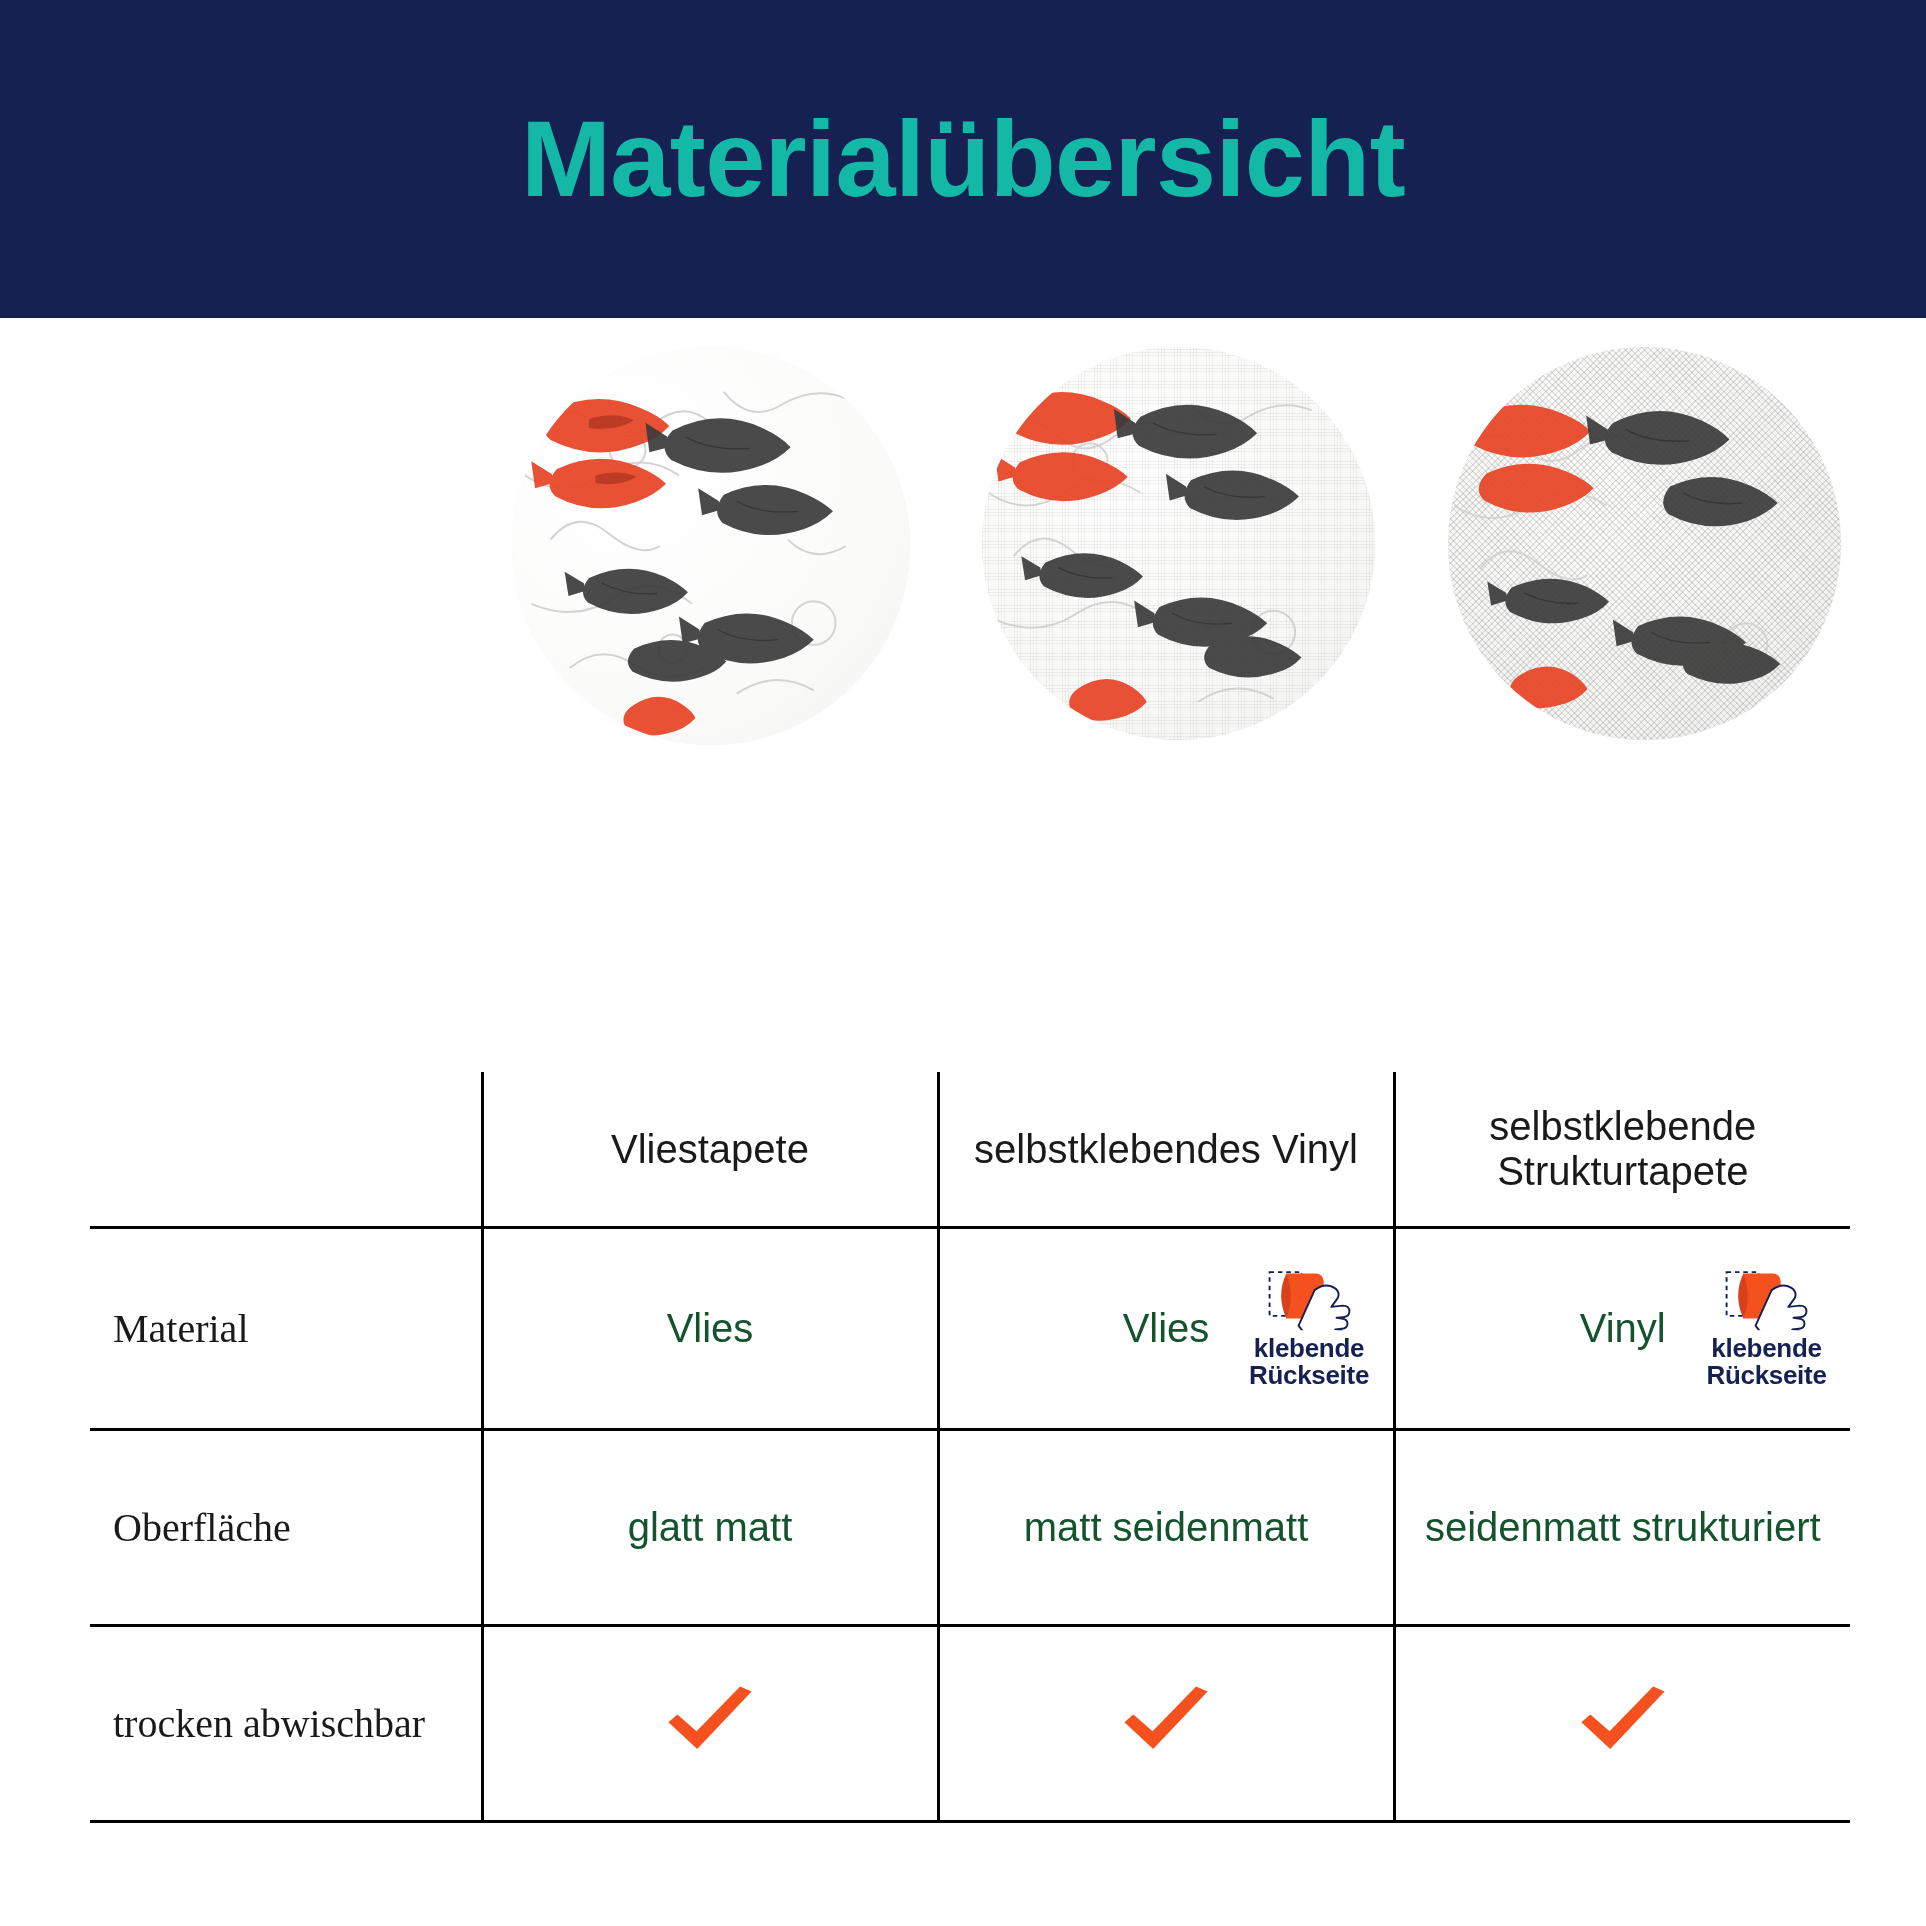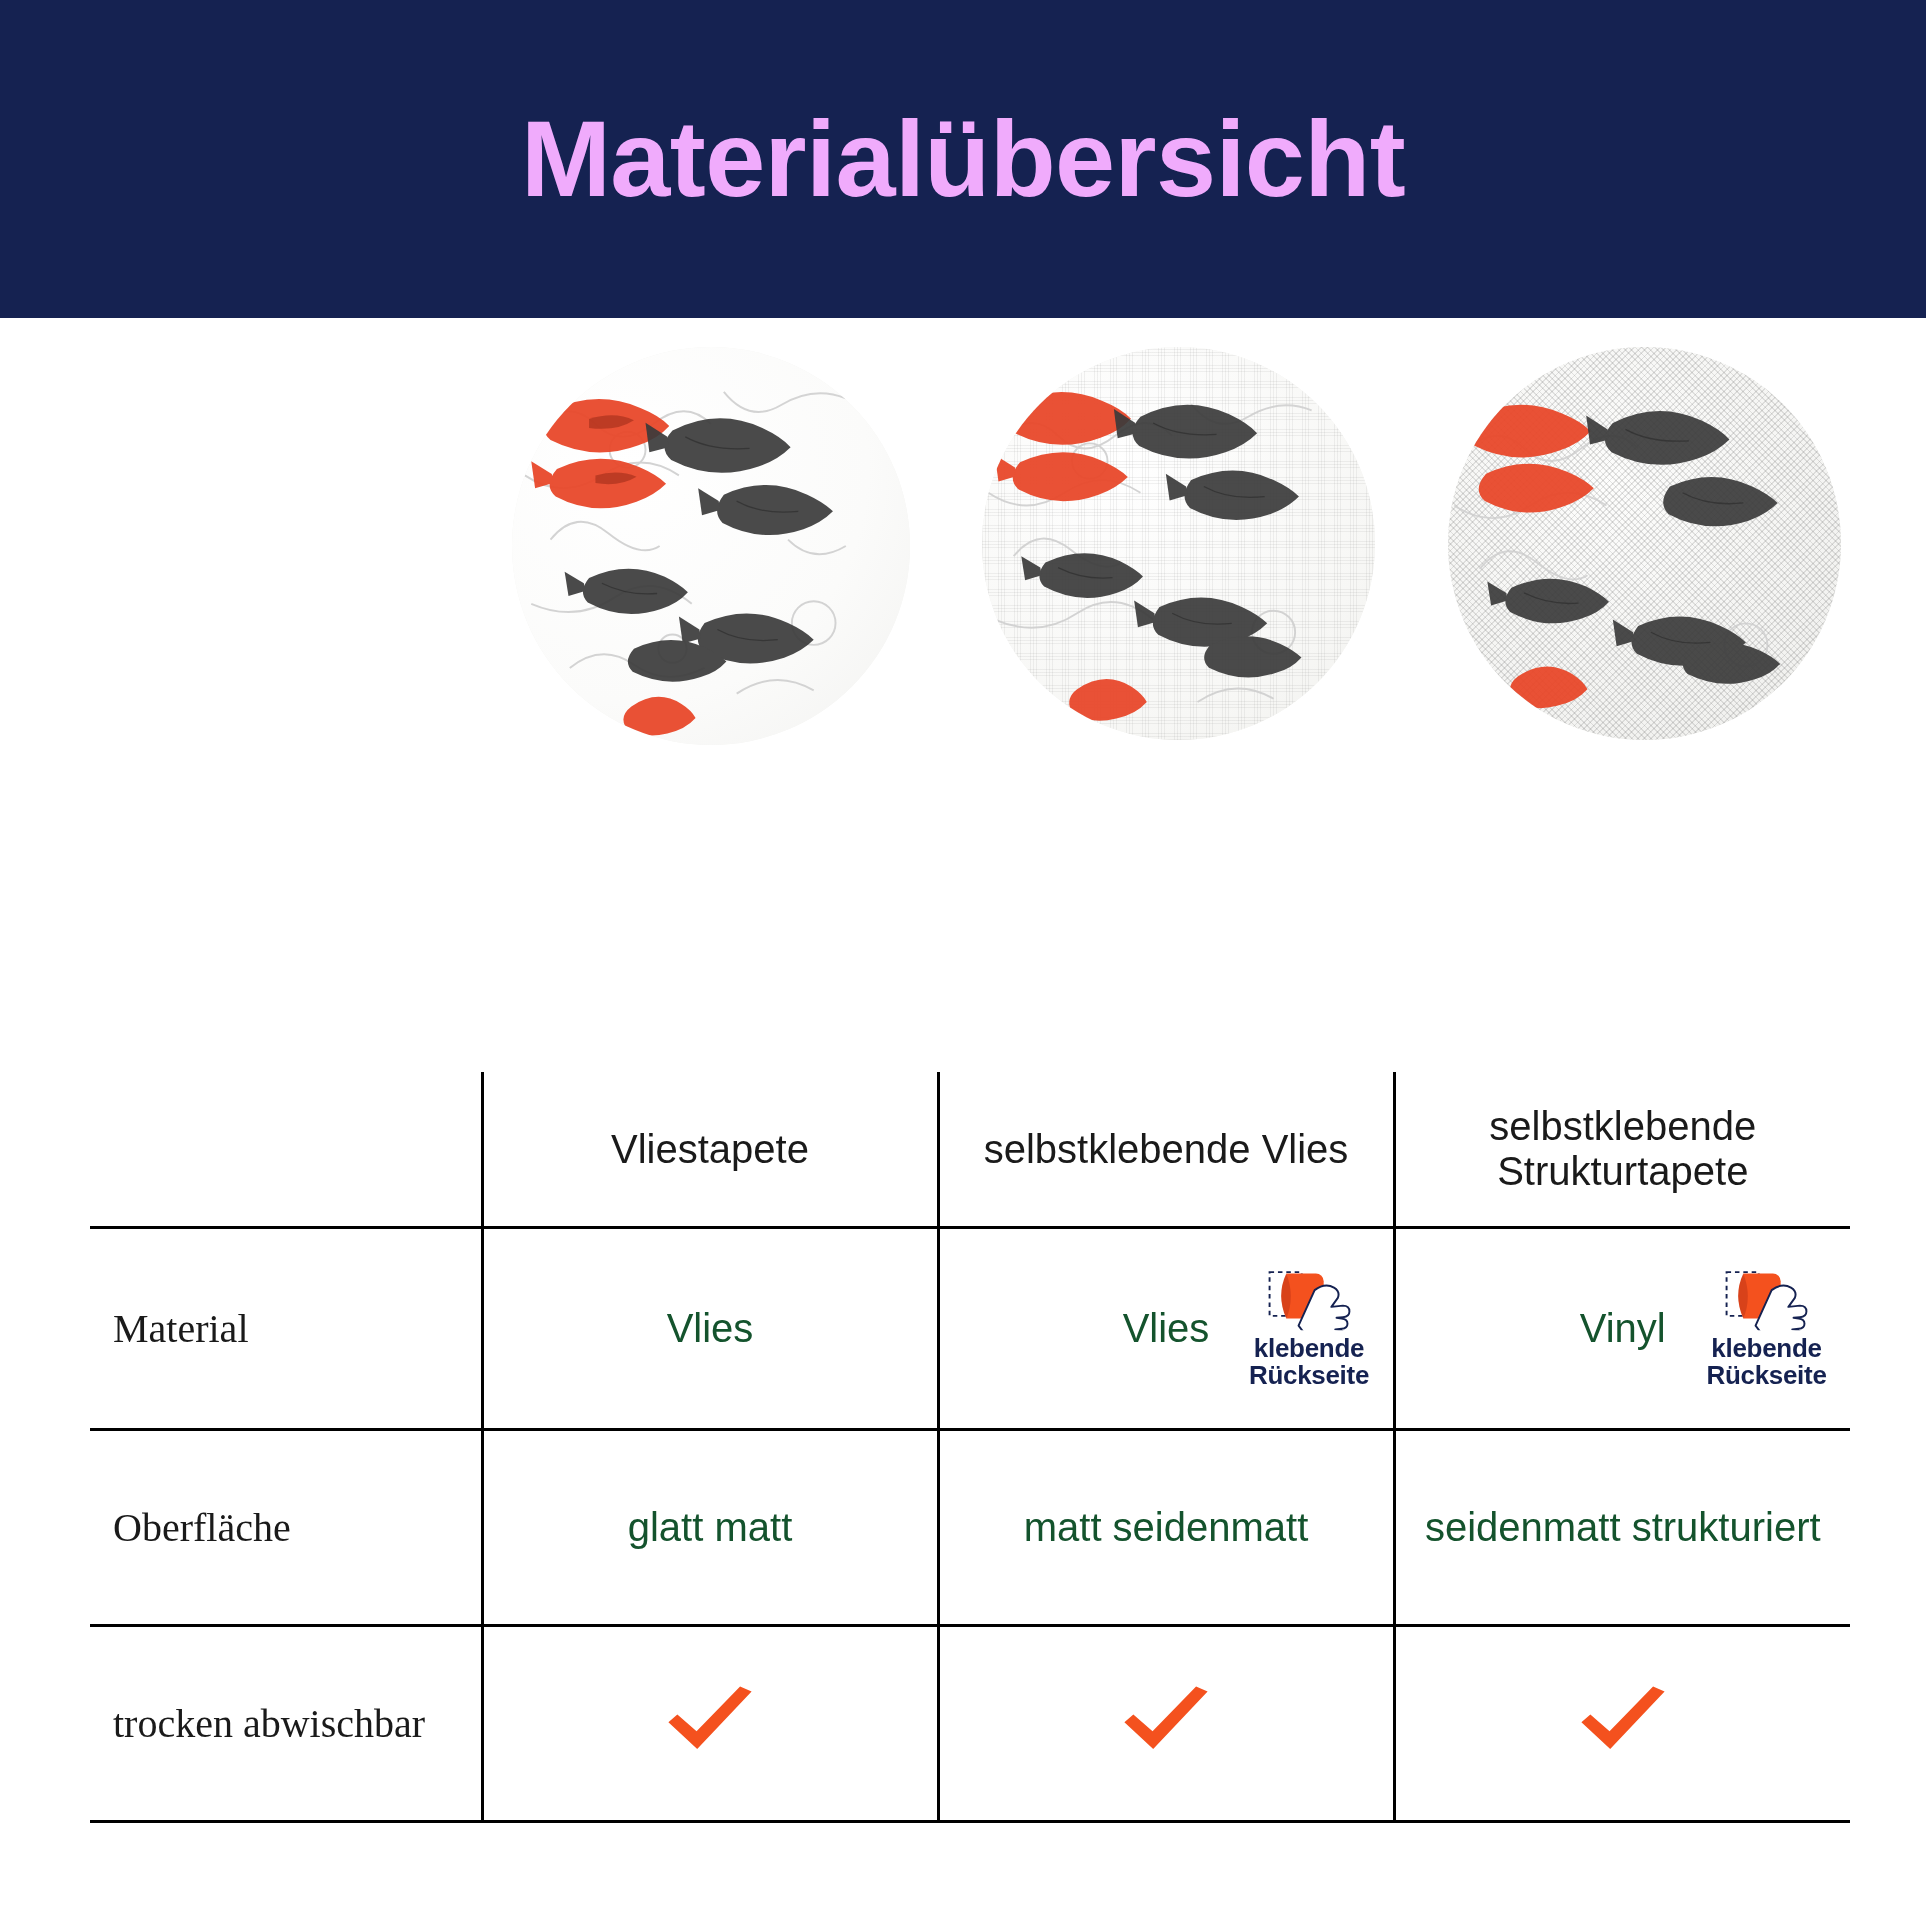--- a/index.html
+++ b/index.html
@@ -19,21 +19,21 @@
   .header {
     width: 100%;
     height: 318px;
     background: #152251;
     display: flex;
     align-items: center;
     justify-content: center;
     box-sizing: border-box;
   }
   .header-title {
-    color: #f0abfc;
+    color: #14b8a6;
     font-size: 108px;
     font-weight: bold;
     letter-spacing: -0.6px;
     line-height: 1;
     white-space: nowrap;
   }
 
   
   .content {
     position: relative;
@@ -331,21 +331,21 @@
         <col class="col-data">
     </colgroup>
     <tbody>
 
       <tr class="hrow">
         <td class="bdr-b bdr-r"></td>
         <td class="bdr-b bdr-r">
           <div class="head-label">Vliestapete</div>
         </td>
         <td class="bdr-b bdr-r">
-          <div class="head-label">selbstklebende Vlies</div>
+          <div class="head-label">selbstklebendes Vinyl</div>
         </td>
         <td class="bdr-b">
           <div class="head-label">selbstklebende Strukturtapete</div>
         </td>
       </tr>
 
       <tr class="r-material">
         <td class="bdr-b bdr-r">
           <div class="row-label">Material</div>
         </td>

